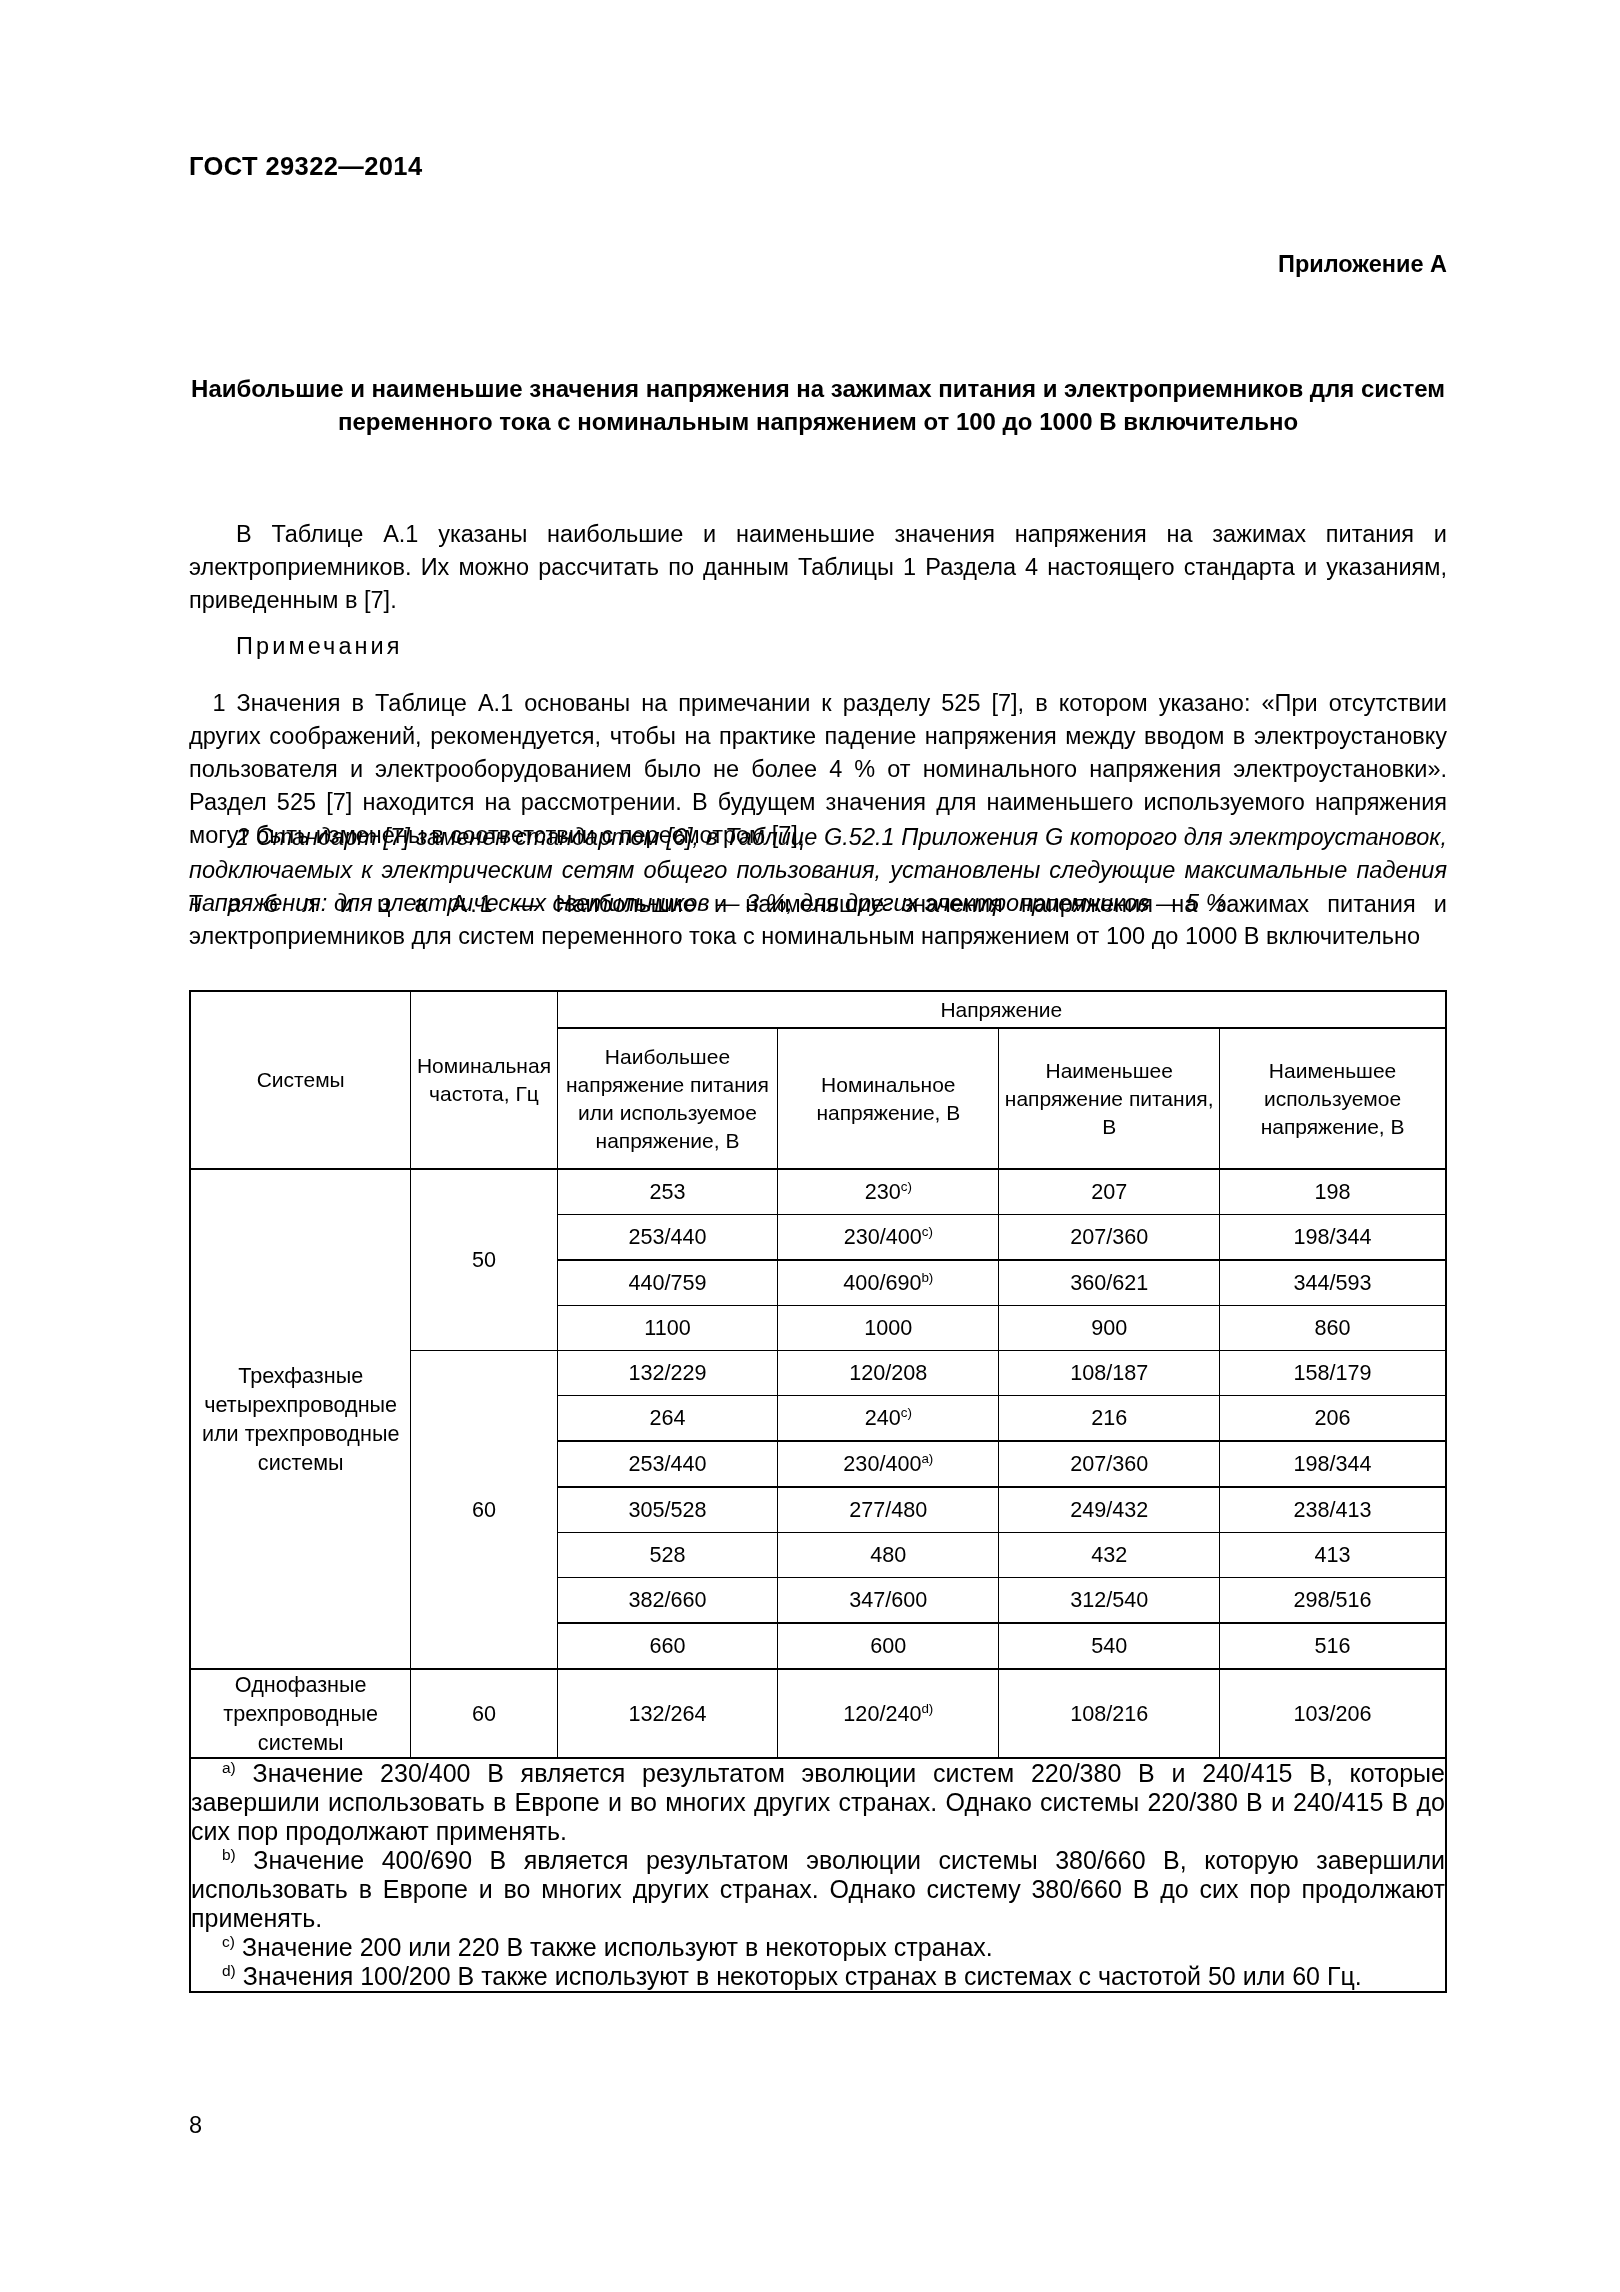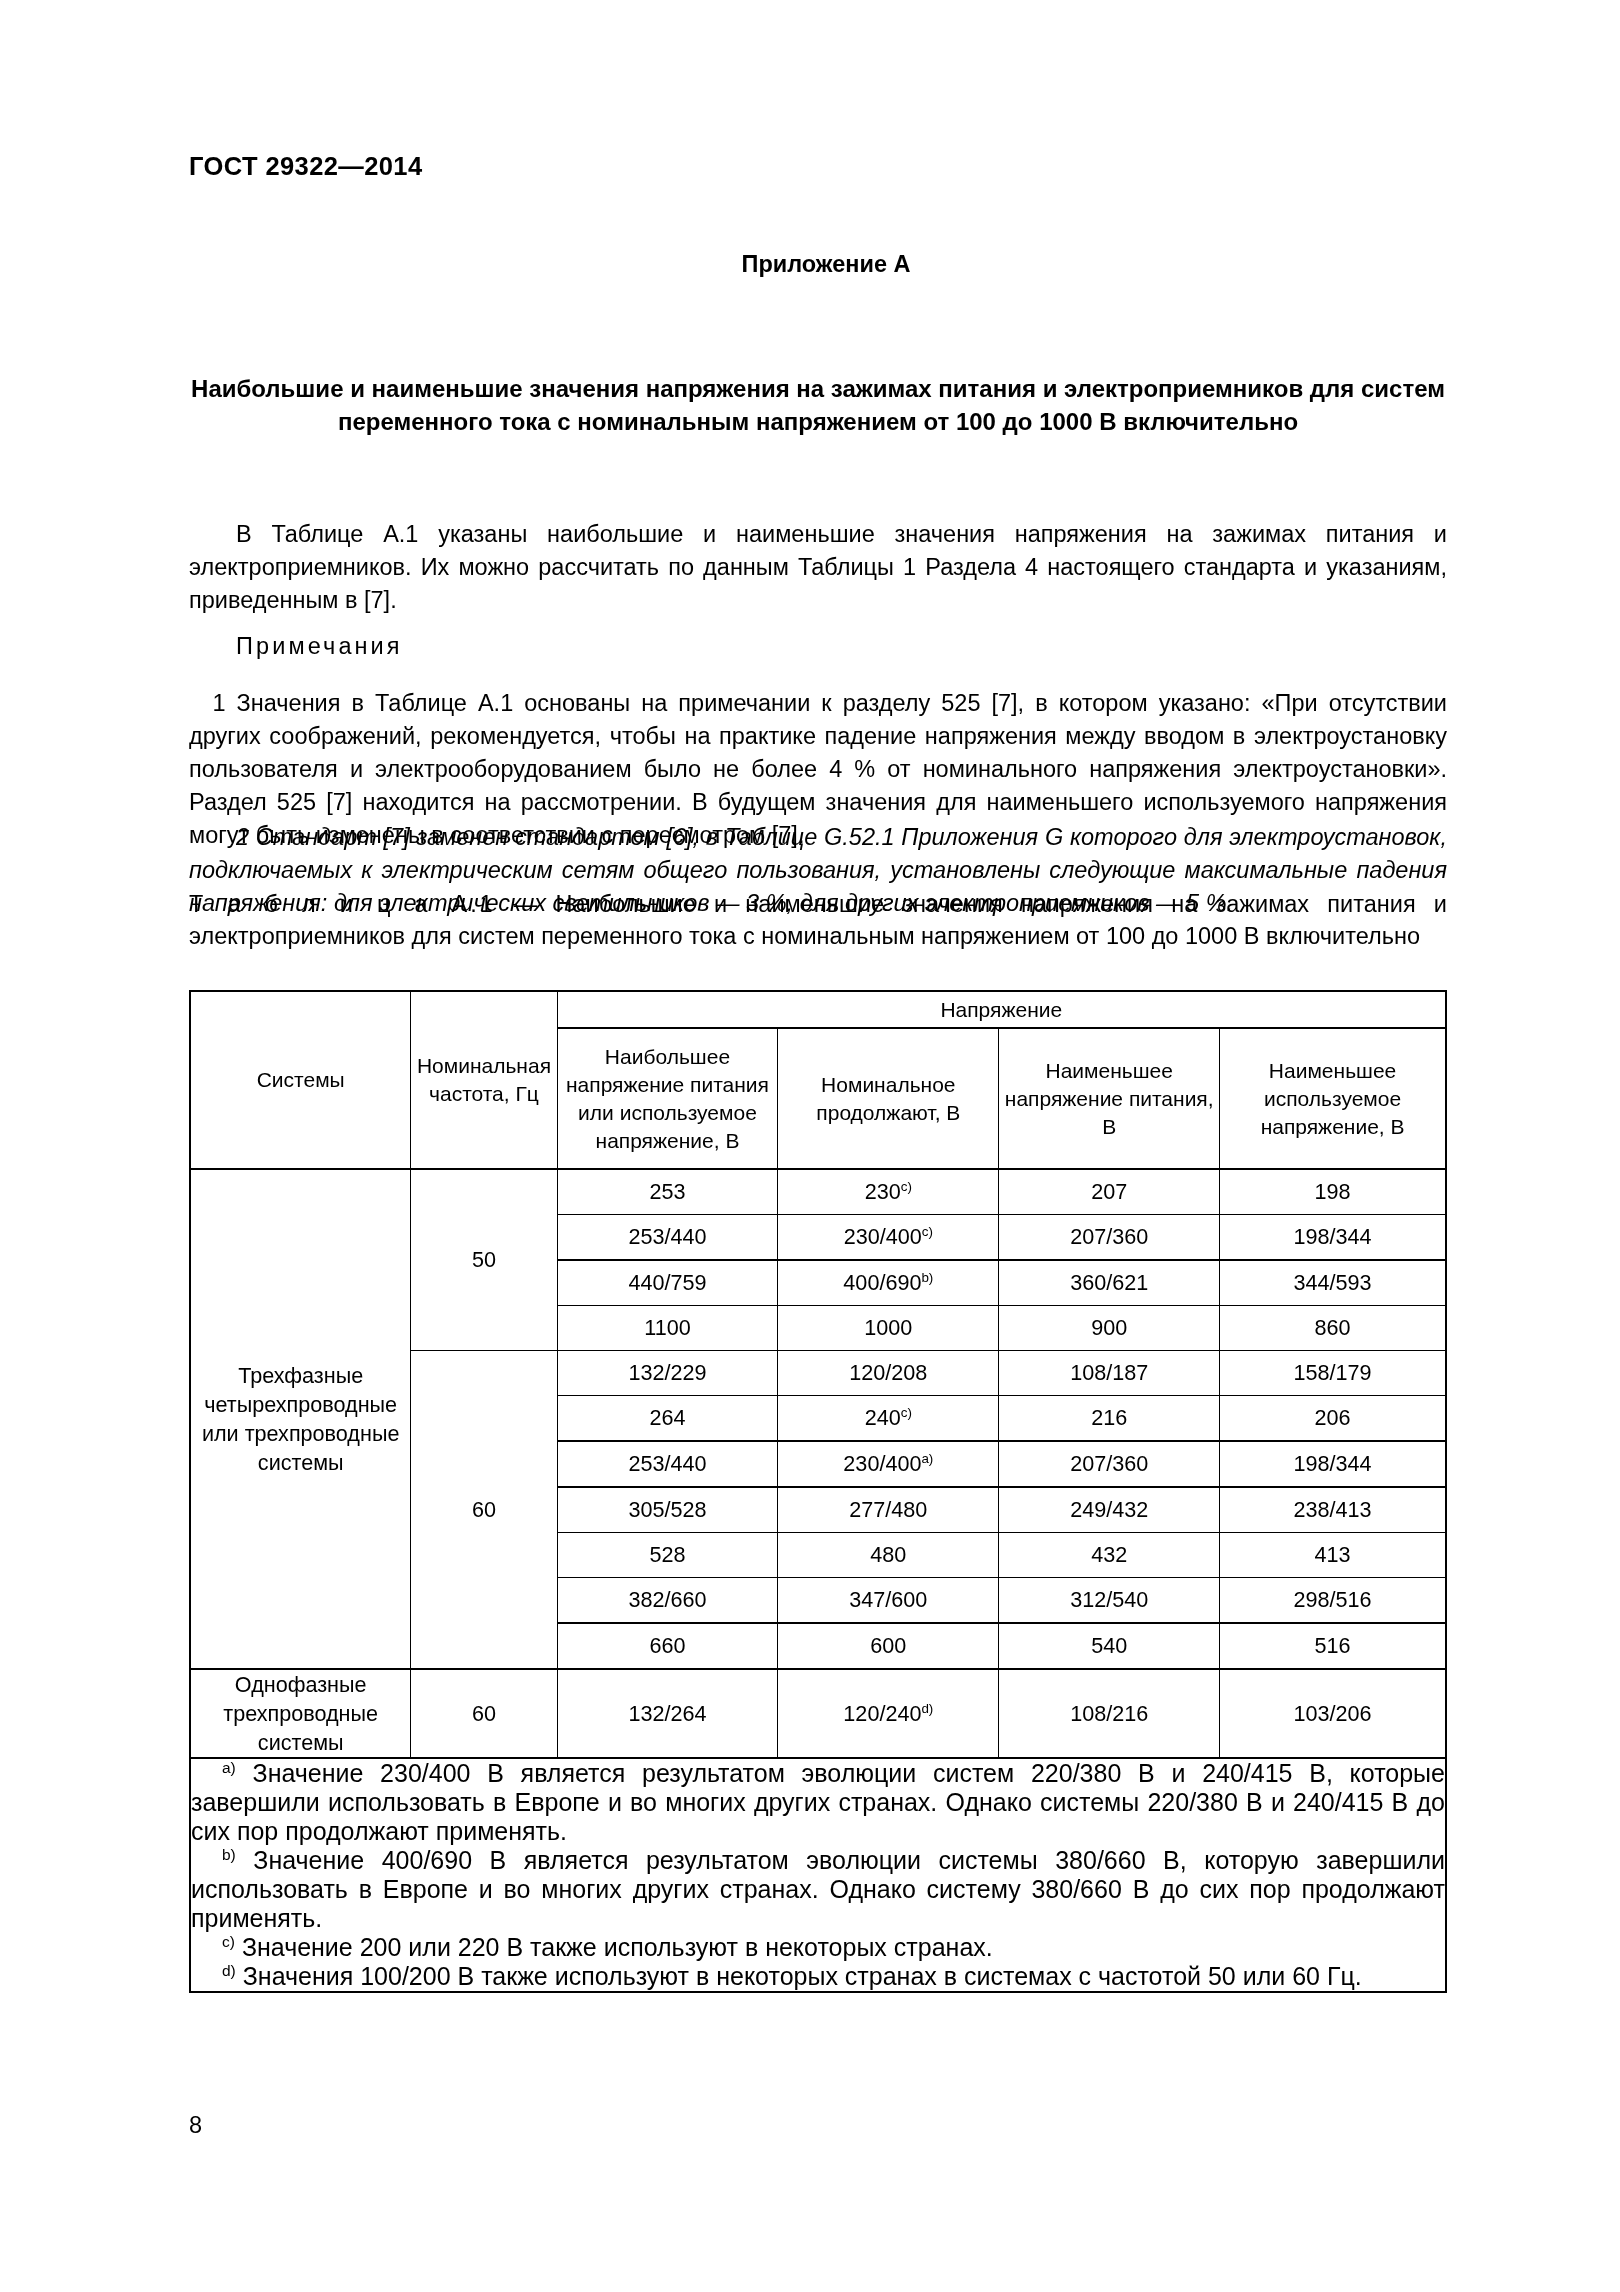--- a/index.html
+++ b/index.html
@@ -31,24 +31,24 @@
     position: absolute;
     left: 189px;
     top: 152px;
     font-size: 25.5px;
     font-weight: bold;
     letter-spacing: 0.4px;
   }
   
   .appendix-block {
     position: absolute;
-    left: 8px;
+    left: 0;
     top: 250px;
     width: 1258px;
-    text-align: center;
+    text-align: right;
   }
   .appendix-name {
     font-size: 23.5px;
     font-weight: bold;
     line-height: 29px;
   }
   .appendix-kind {
     font-size: 23.5px;
     line-height: 31px;
   }
@@ -234,21 +234,21 @@
           <col style="width:209px">
         </colgroup>
         <thead>
           <tr>
             <td class="hdr-cell outer-top outer-left" rowspan="2" style="height:176px">Системы</td>
             <td class="hdr-cell outer-top" rowspan="2">Номинальная частота, Гц</td>
             <td class="hdr-span outer-top outer-right" colspan="4">Напряжение</td>
           </tr>
           <tr>
             <td class="hdr-cell">Наибольшее напряжение питания или используемое напряжение, В</td>
-            <td class="hdr-cell">Номинальное продолжают, В</td>
+            <td class="hdr-cell">Номинальное напряжение, В</td>
             <td class="hdr-cell">Наименьшее напряжение питания, В</td>
             <td class="hdr-cell outer-right">Наименьшее используемое напряжение, В</td>
           </tr>
         </thead>
         <tbody>
 
           <tr class="thick-top">
             <td class="sys-cell outer-left no-bottom" rowspan="11">Трехфазные четырехпроводные или трехпроводные системы</td>
             <td class="freq-cell no-bottom" rowspan="4">50</td>
             <td class="data-cell">253</td>

